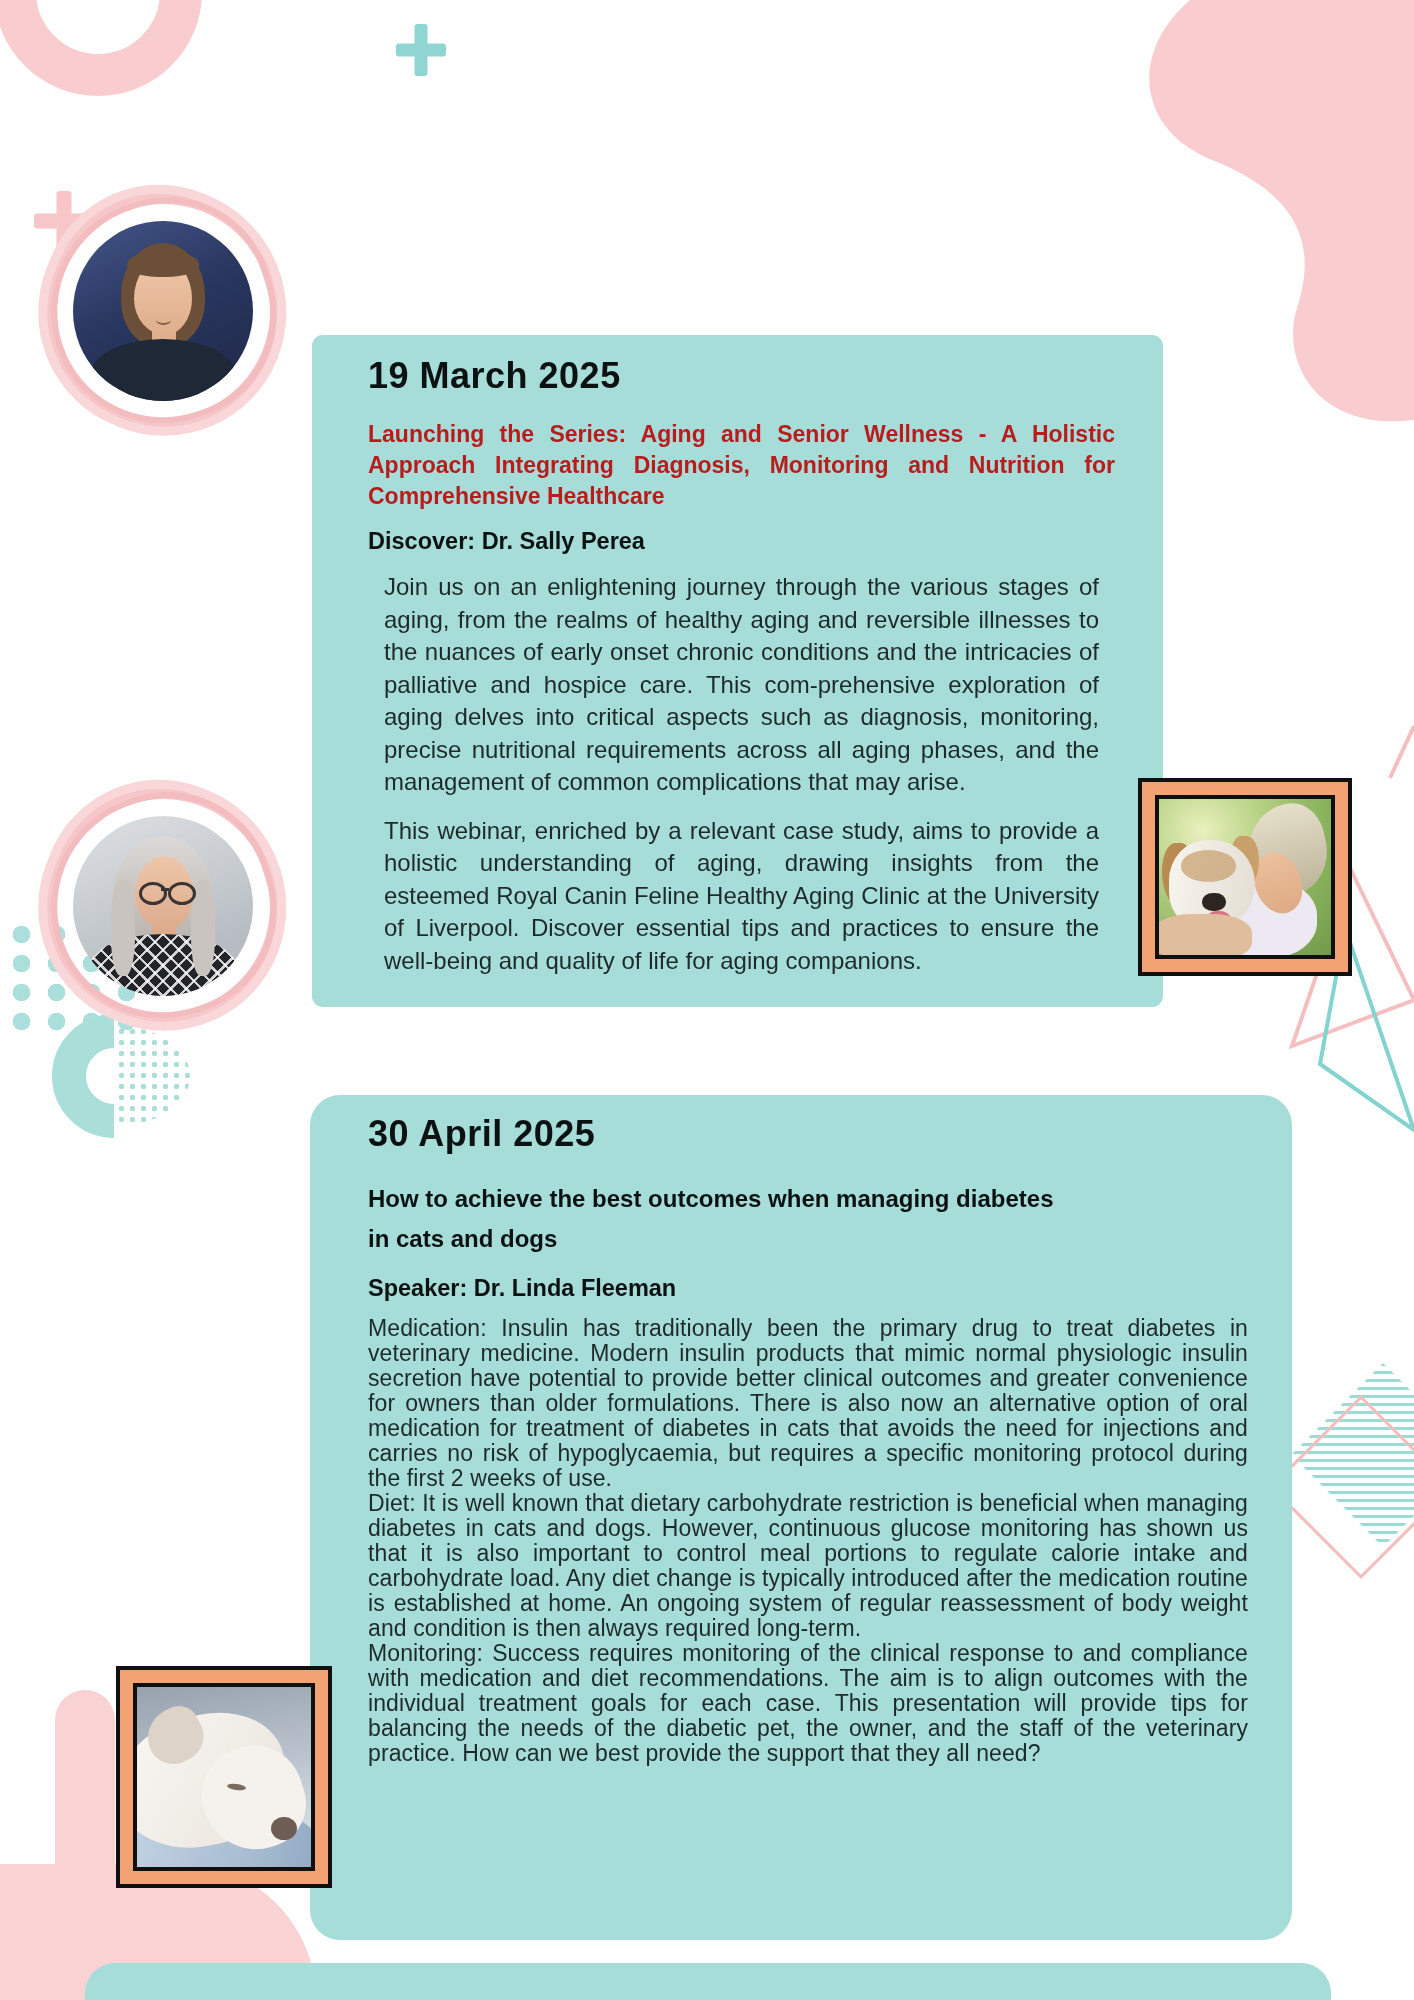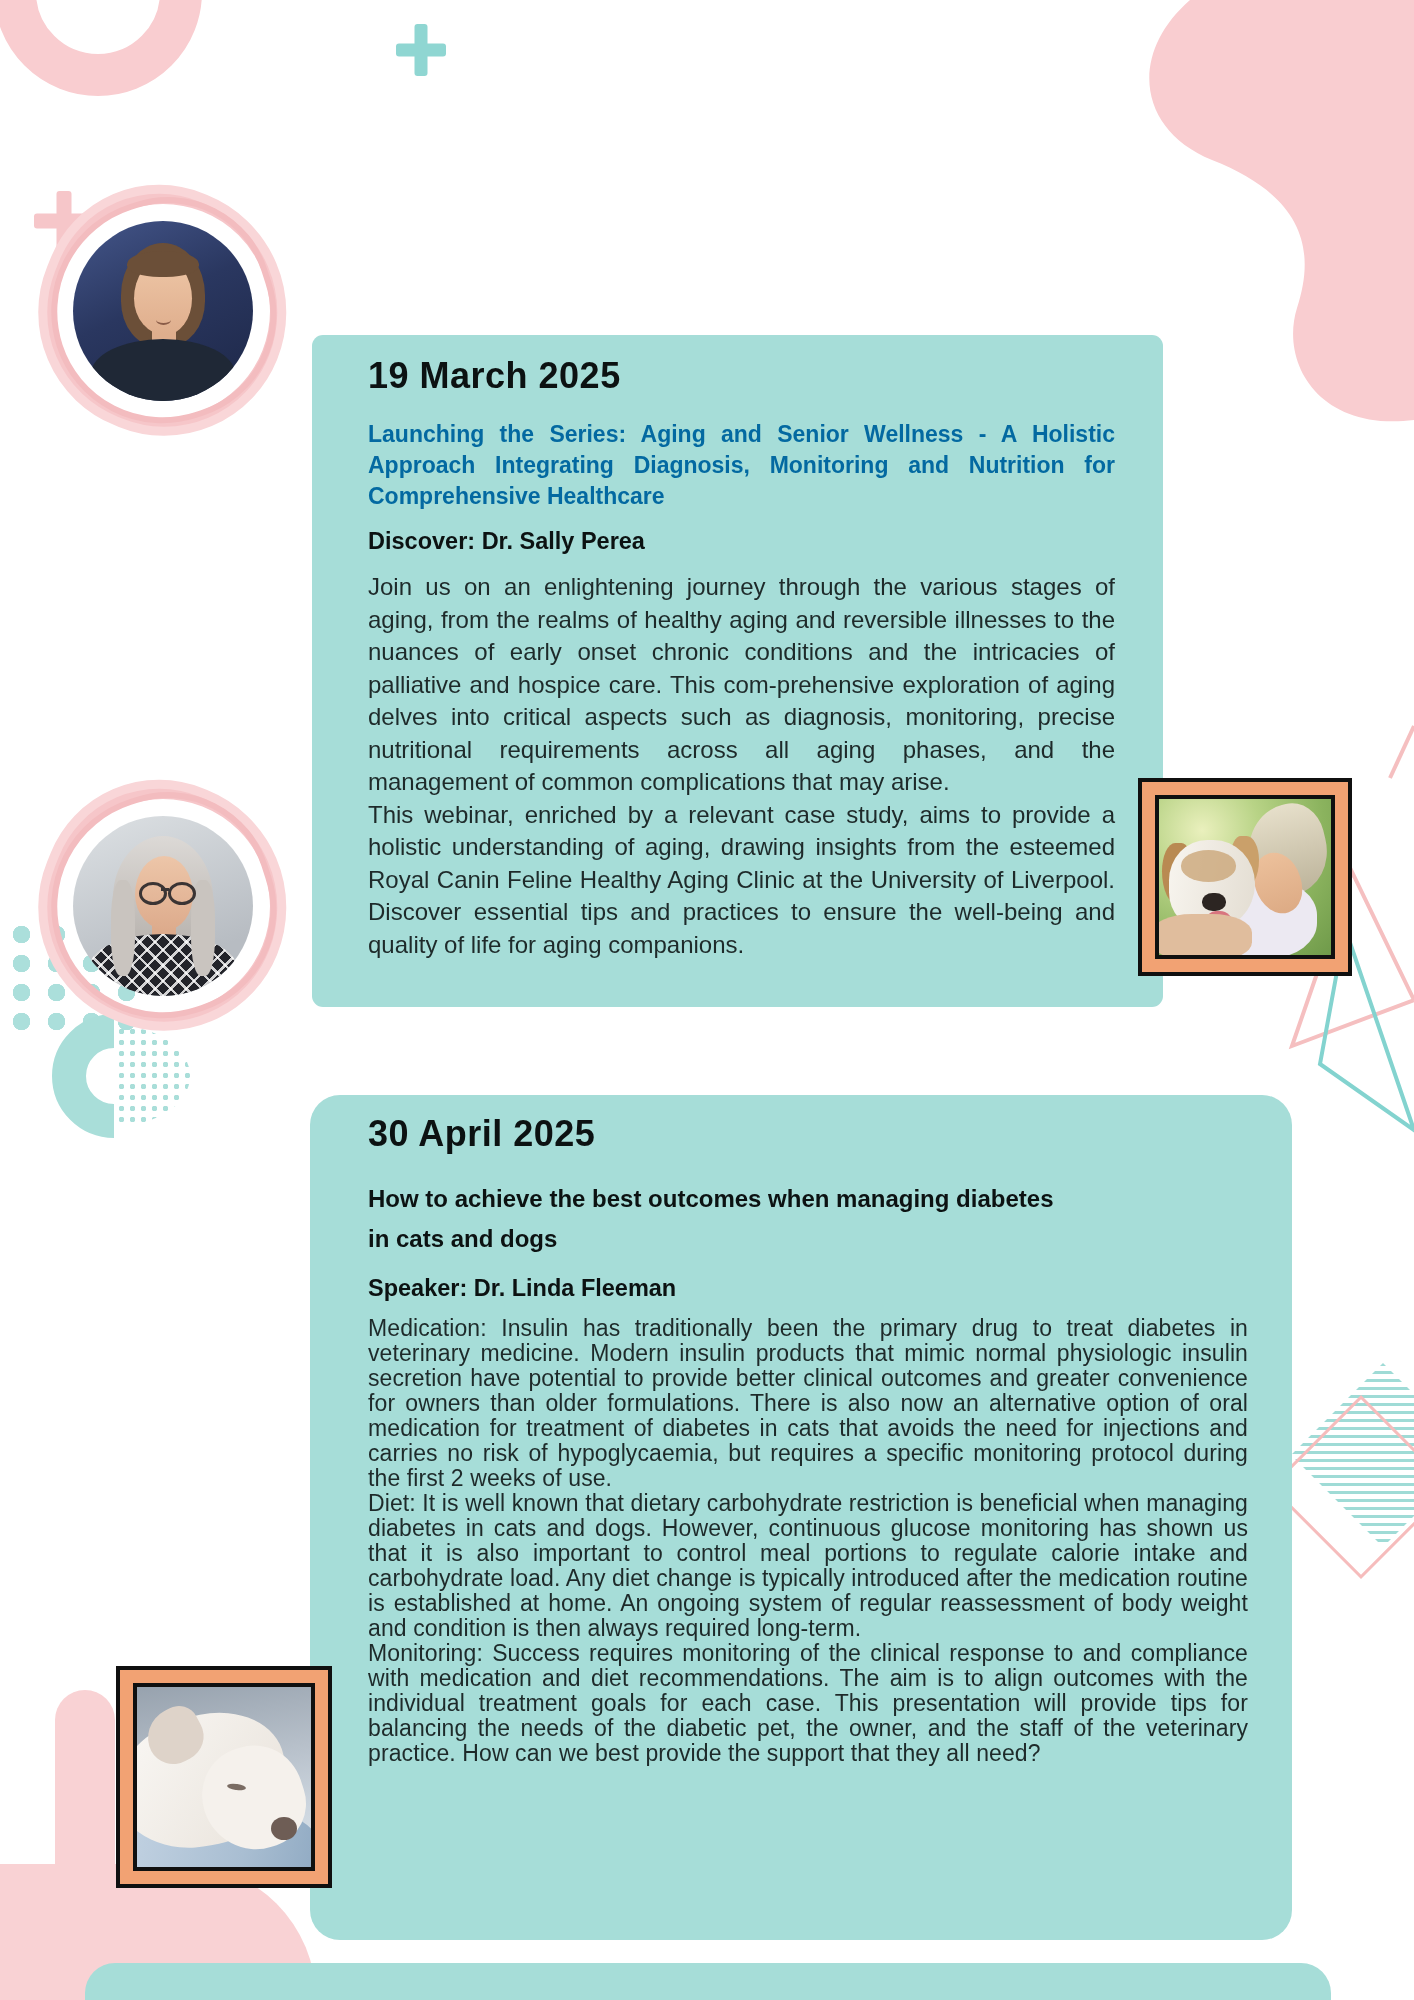--- a/index.html
+++ b/index.html
@@ -73,29 +73,29 @@
   .panel {
     position:absolute; background:#a6ddd8; box-sizing:border-box; z-index:2;
     color:#1e2a2a;
   }
   .panel-1 { left:312px; top:335px; width:851px; height:672px; border-radius:11px;
     padding:16px 48px 0 56px; }
   .panel-2 { left:310px; top:1095px; width:982px; height:845px; border-radius:30px;
     padding:14px 44px 0 58px; }
   .talk-date { margin:4px 0 0 0; font-size:36px; font-weight:bold; color:#0c1212; letter-spacing:0.5px; }
   .talk-title {
-    margin:22px 0 0 0; font-size:23px; font-weight:bold; color:#0369a1;
+    margin:22px 0 0 0; font-size:23px; font-weight:bold; color:#b91c1c;
     line-height:31px; text-align:justify;
   }
   .talk-title-2 {
     margin:24px 0 0 0; font-size:24px; font-weight:bold; color:#0c1212;
     line-height:40px; white-space:pre-line;
   }
   .talk-speaker { margin:16px 0 0 0; font-size:23.5px; font-weight:bold; color:#0c1212; }
-  .body-1 p { margin:0; font-size:24px; line-height:32.5px; text-align:justify; color:#1e2a2a; }
+  .body-1 p { margin:16px; font-size:24px; line-height:32.5px; text-align:justify; color:#1e2a2a; }
   .body-1 { margin-top:16px; }
   .body-2 p { margin:0; font-size:23px; line-height:25px; text-align:justify; color:#1e2a2a; letter-spacing:0.1px; }
   .body-2 { margin-top:14px; }
 
   
   .brush {
     position:absolute; width:238px; height:238px; border-radius:50%;
     border:12px solid #f6c6c9; box-sizing:border-box; z-index:3;
   }
   .brush::before {

